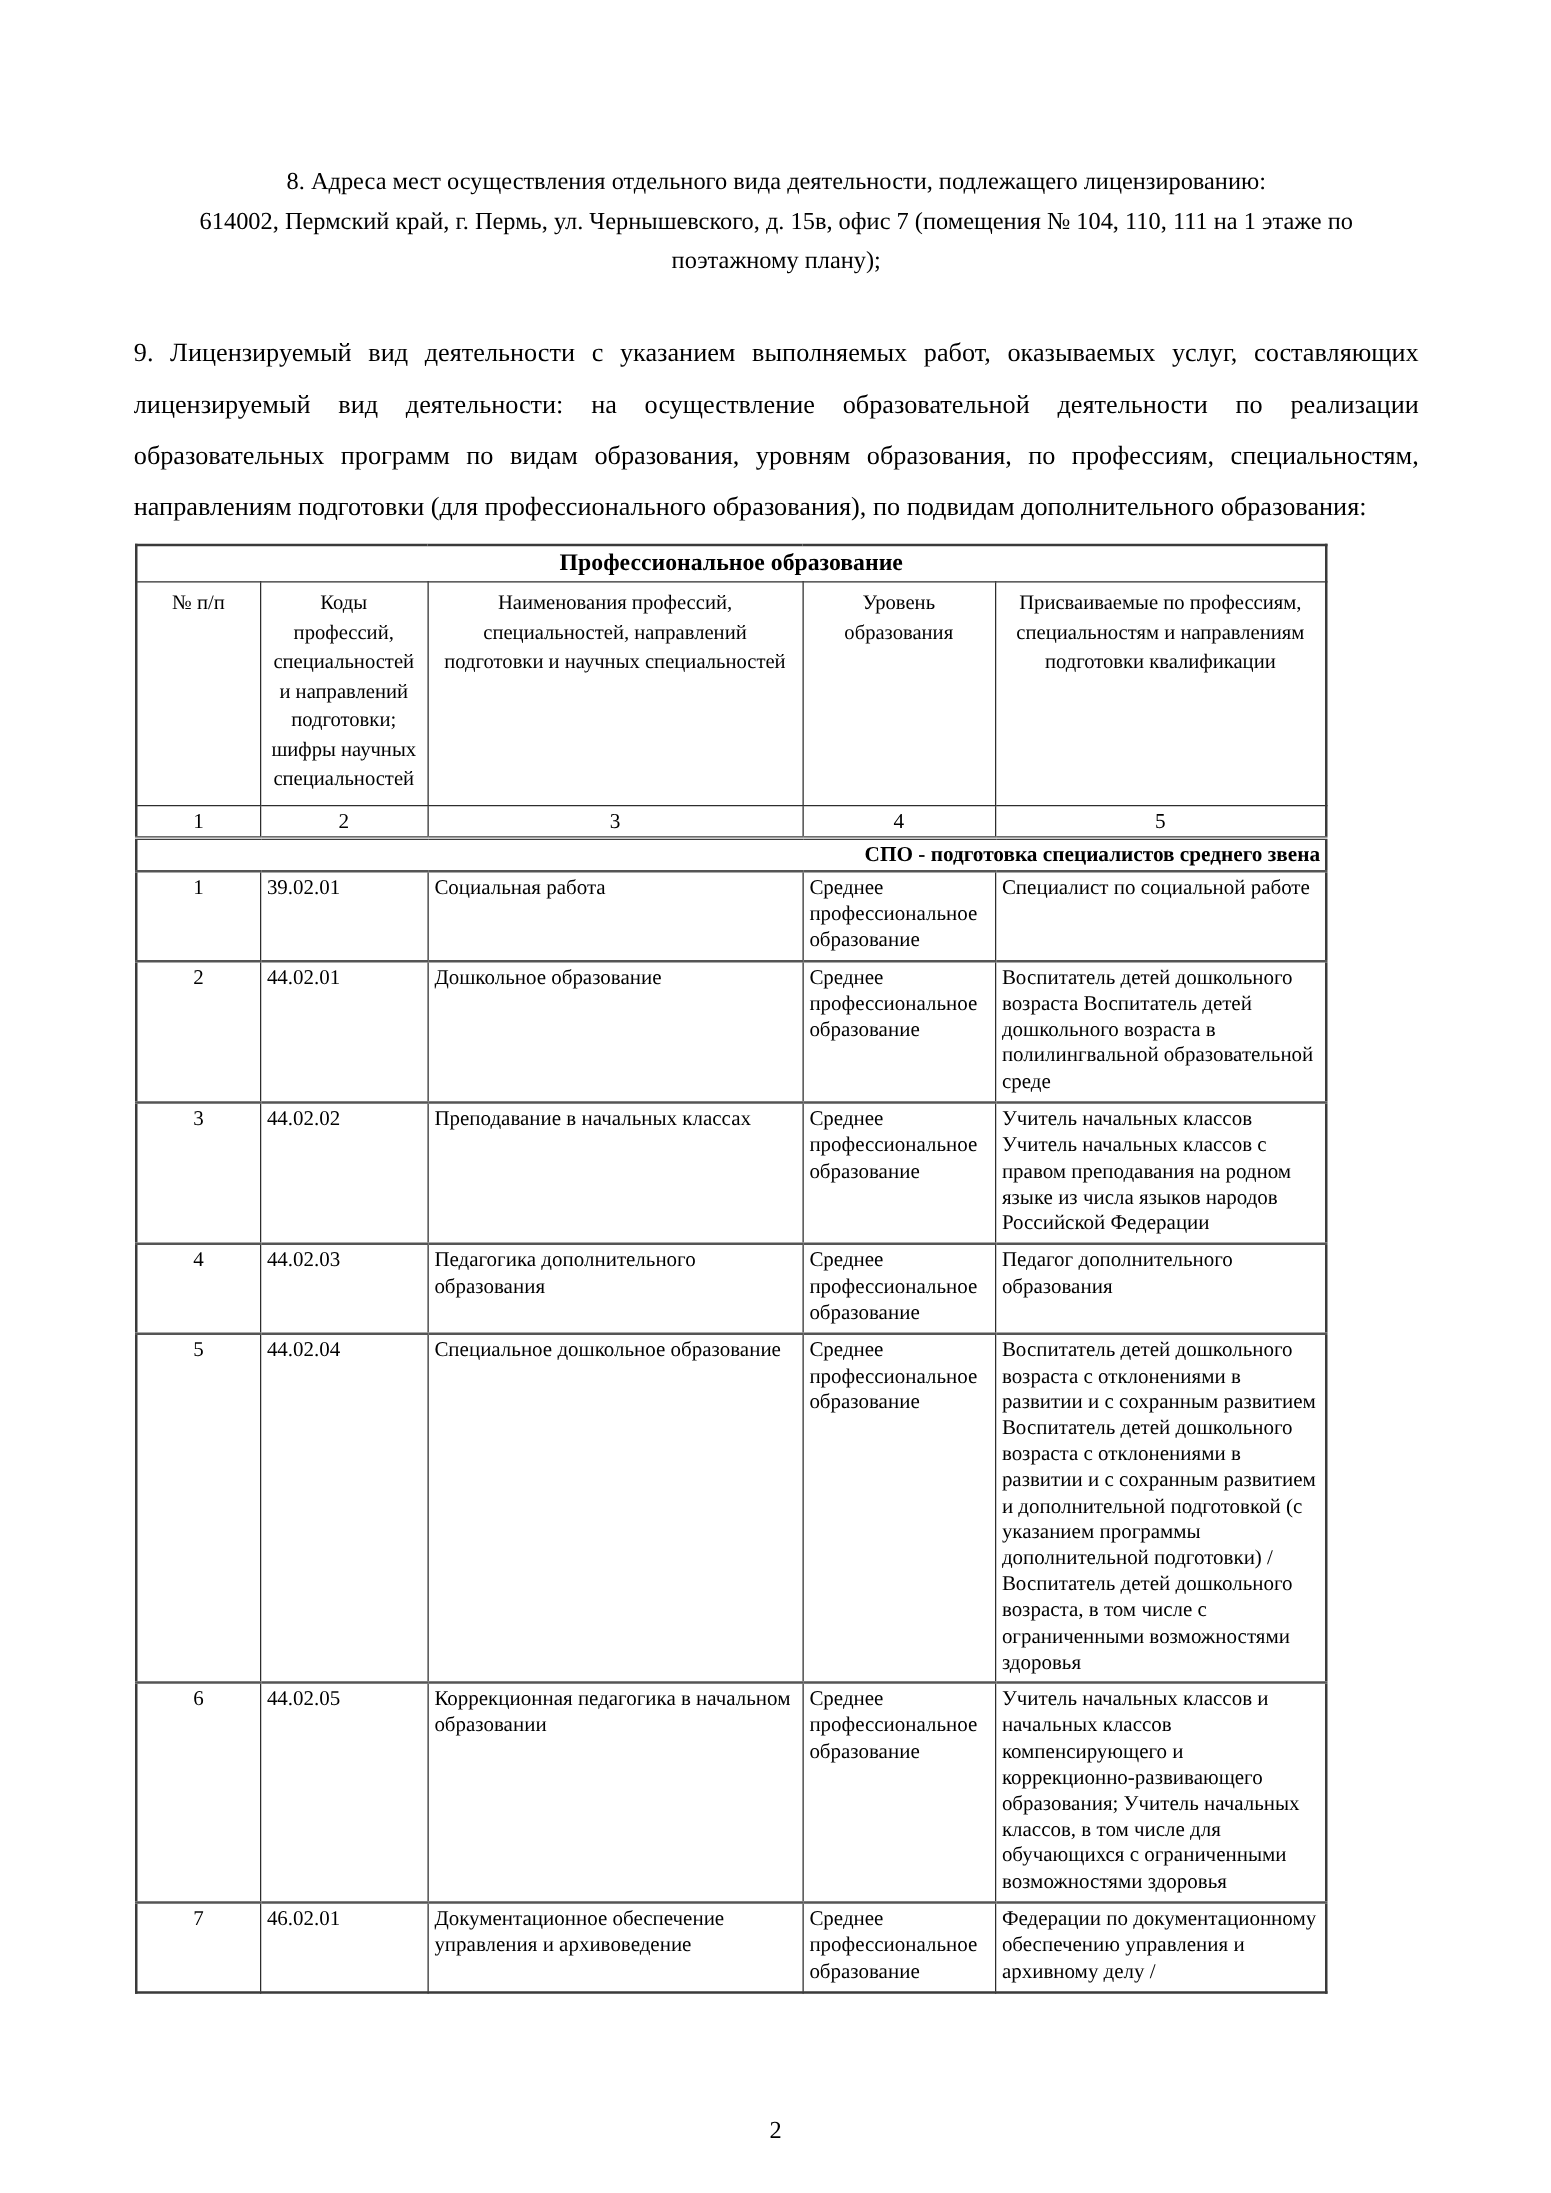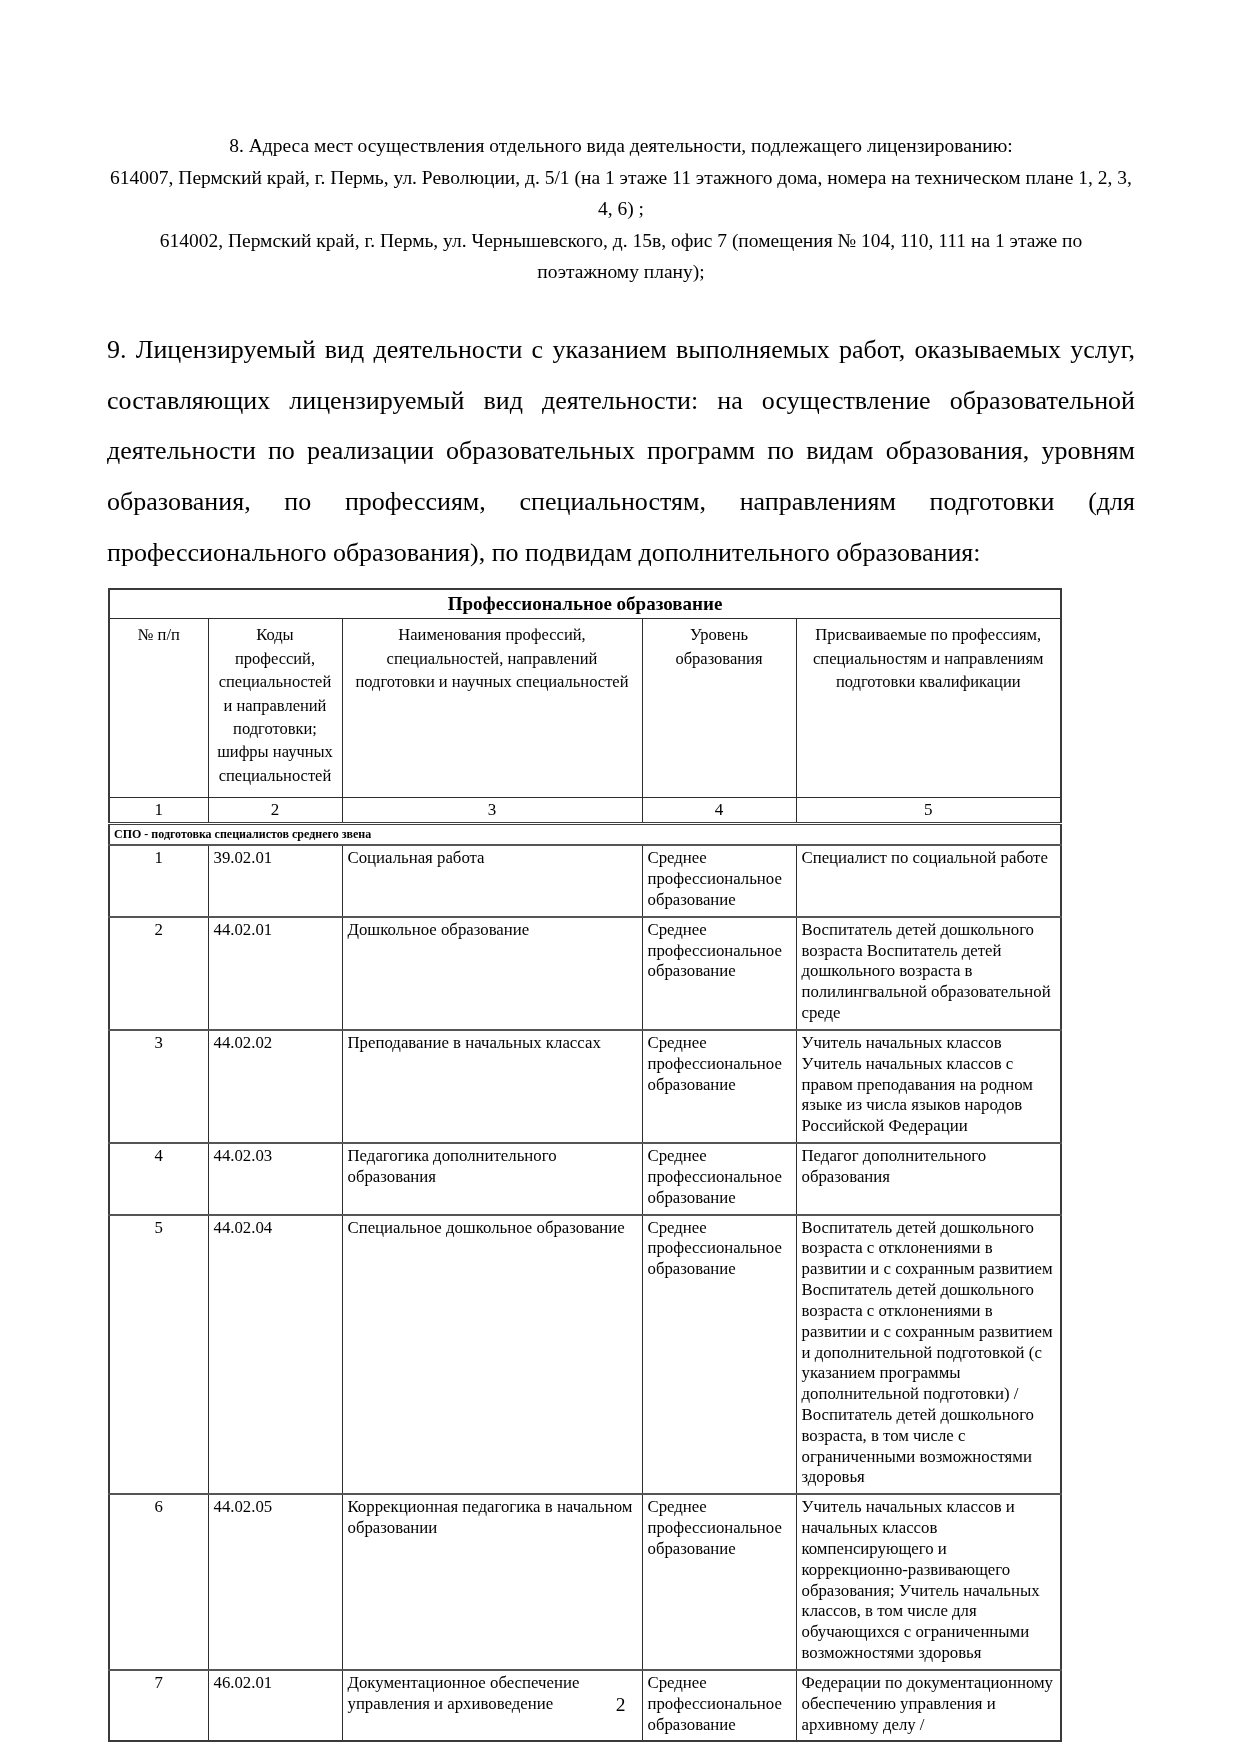--- a/index.html
+++ b/index.html
@@ -8,21 +8,21 @@
     background:#ffffff; color:#000;
     font-family:"Liberation Serif", serif;
     position:relative; overflow:hidden;
   }
   .content { position:absolute; top:130px; left:107px; width:1028px; }
 
   .para8 p {
     margin:0; font-size:19.5px; line-height:1.62; text-align:center;
   }
   .para9 {
-    margin:37px 0 10px 0; font-size:26px; line-height:1.95;
+    margin:37px 0 10px 0; font-size:21px; line-height:1.95;
     text-align:justify;
   }
 
   table.edu {
     border-collapse:collapse; table-layout:fixed;
     width:952px; margin-left:1px;
     font-size:17px;
   }
   table.edu, table.edu td, table.edu th {
     border:1px solid #2d2d2d;
@@ -35,41 +35,40 @@
   }
   th.hdr {
     font-size:16.5px; line-height:1.42;
     padding:4px 6px 10px 6px;
   }
   tr.num-row td {
     text-align:center; padding:2px 4px;
     border-bottom:3px double #3f3f3f;
   }
   .section-cell {
-    text-align:left; font-weight:bold; font-size:12px; padding:2px 4px;
+    text-align:right; font-weight:bold; font-size:17px; padding:2px 4px;
   }
   tbody.data td {
     line-height:1.24; padding:2px 5px 5px 5px; font-size:16.8px;
     border-top:2px solid #555;
   }
   tbody.data td.c-center { text-align:center; }
 
   .page-number {
     position:absolute; left:0; right:0; bottom:38px;
     text-align:center; font-size:19.5px;
   }
 </style>
 </head>
 <body>
 
 <div class="content">
 
   <div class="para8">
     <p>8. Адреса мест осуществления отдельного вида деятельности, подлежащего лицензированию:</p>
-    <p>614007, Пермский край, г. Пермь, ул. Революции, д. 5/1 (на 1 этаже 11 этажного дома, номера на техническом плане 1, 2, 3, 4, 6) ;</p>
     <p>614002, Пермский край, г. Пермь, ул. Чернышевского, д. 15в, офис 7 (помещения № 104, 110, 111 на 1 этаже по поэтажному плану);</p>
   </div>
 
   <p class="para9">9. Лицензируемый вид деятельности с указанием выполняемых работ, оказываемых услуг, составляющих лицензируемый вид деятельности: на осуществление образовательной деятельности по реализации образовательных программ по видам образования, уровням образования, по профессиям, специальностям, направлениям подготовки (для профессионального образования), по подвидам дополнительного образования:</p>
 
   <table class="edu">
     <colgroup>
       <col style="width:99px">
       <col style="width:134px">
       <col style="width:300px">

